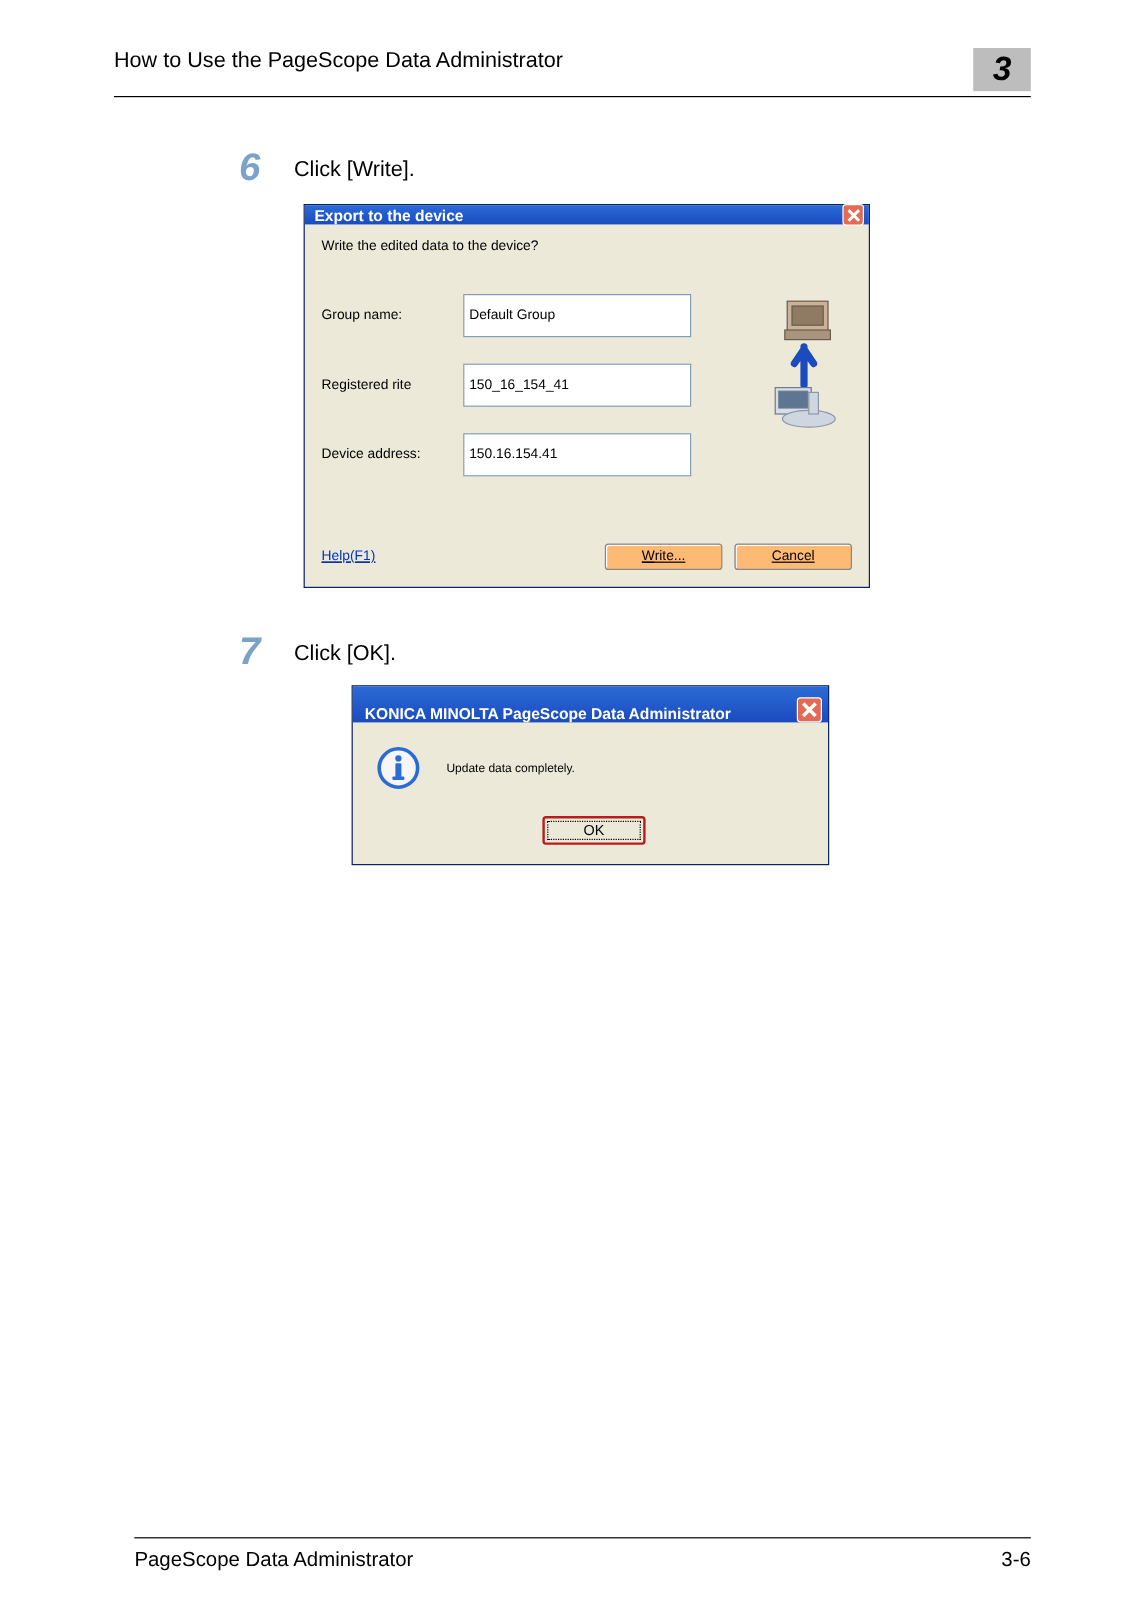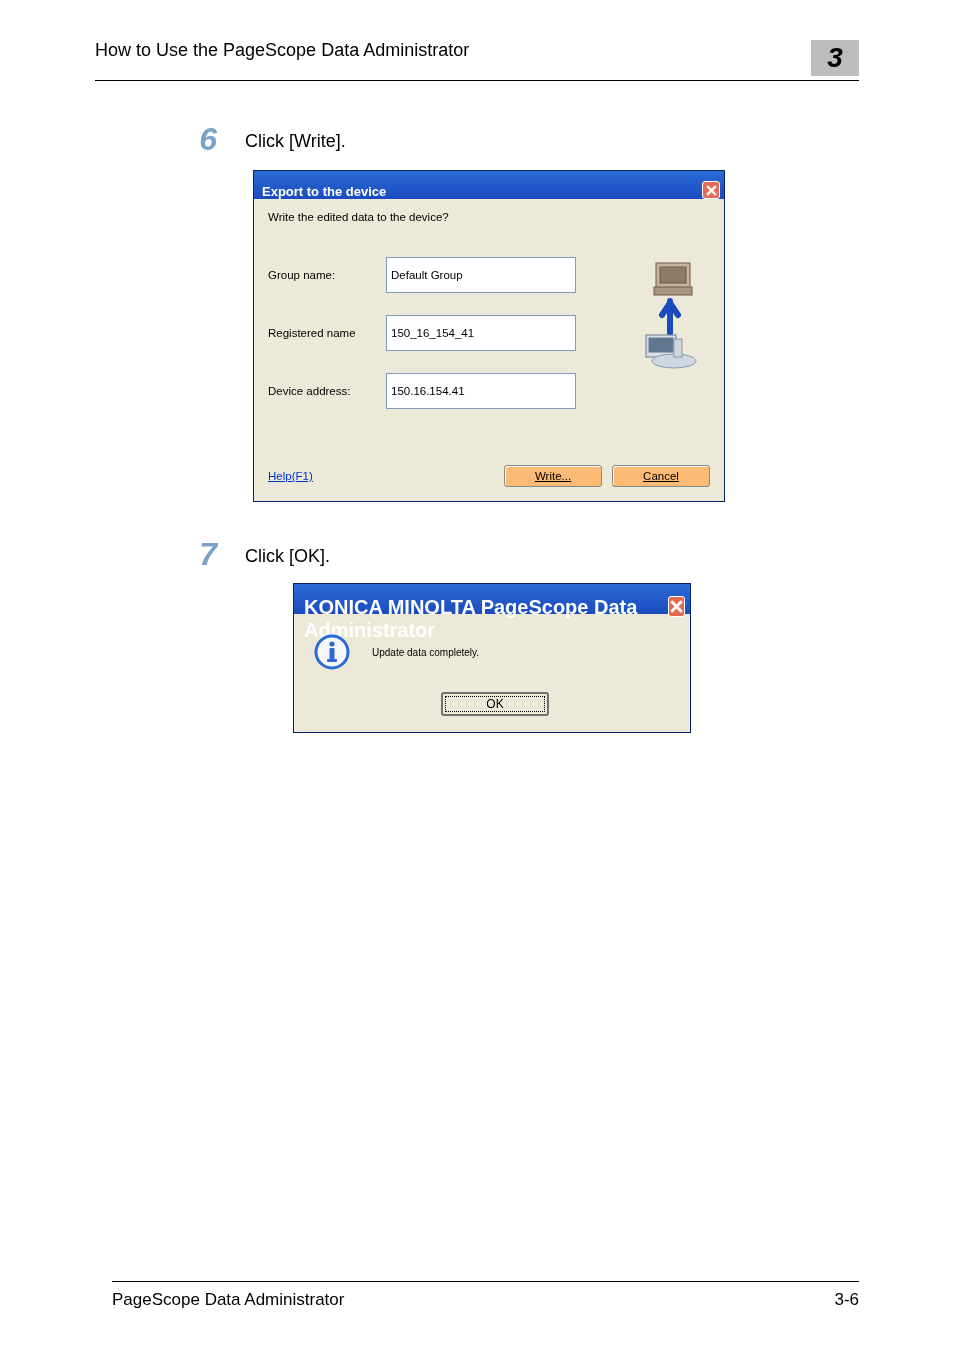--- a/index.html
+++ b/index.html
@@ -70,23 +70,23 @@
     width: 472px;
     margin-left: 158px;
     margin-top: 12px;
     border: 1px solid #0a246a;
     background: #ece9d8;
     font-family: Tahoma, Arial, sans-serif;
     font-size: 12px;
   }
   .titlebar1 {
     background: linear-gradient(to bottom, #2b6bd6, #1b4bbf);
-    height: 28px;
-    display: flex;
-    align-items: flex-end;
+    height: 16px;
+    display: flex;
+    align-items: center;
     justify-content: space-between;
     padding: 0 4px 0 8px;
     color: #fff;
     font-weight: bold;
     font-size: 13px;
   }
   .closebtn {
     width: 18px;
     height: 18px;
     background: #e46a54;
@@ -163,26 +163,26 @@
     margin-left: 198px;
     margin-top: 10px;
     border: 1px solid #0a246a;
     background: #ece9d8;
     font-family: Tahoma, Arial, sans-serif;
   }
   .titlebar2 {
     background: linear-gradient(to bottom, #2b6bd6, #1b4bbf);
     height: 30px;
     display: flex;
-    align-items: flex-start;
+    align-items: flex-end;
     justify-content: space-between;
-    padding: 12px 5px 0 10px;
+    padding: 0 5px 0 10px;
     color: #fff;
     font-weight: bold;
-    font-size: 20px;
+    font-size: 13px;
   }
   .closebtn2 {
     width: 21px;
     height: 21px;
     background: #e46a54;
     border: 1.5px solid #fff;
     border-radius: 3px;
     display: flex;
     align-items: center;
     justify-content: center;
@@ -200,25 +200,25 @@
     width: 36px;
     height: 36px;
     margin-right: 22px;
   }
   .msg-text {
     font-size: 10px;
     color: #000;
   }
   .okbtn {
     display: block;
-    width: 108px;
+    width: 86px;
     height: 24px;
     margin: 0 auto;
     background: #ece9d8;
-    border: 2px solid #737373;
+    border: 2px solid #b91c1c;
     outline: 1px dotted #000;
     outline-offset: -5px;
     border-radius: 3px;
     font-size: 12px;
     font-family: Tahoma, Arial, sans-serif;
   }
 
   .footer {
     position: absolute;
     bottom: 42px;
@@ -258,21 +258,21 @@
     </div>
     <div class="dialog1-body">
       <div class="prompt">Write the edited data to the device?</div>
 
       <div class="field-row">
         <div class="field-label">Group name:</div>
         <input class="field-input" value="Default Group" style="">
       </div>
 
       <div class="field-row">
-        <div class="field-label">Registered name</div>
+        <div class="field-label">Registered rite</div>
         <input class="field-input" value="150_16_154_41" style="">
       </div>
 
       <div class="field-row">
         <div class="field-label">Device address:</div>
         <input class="field-input" value="150.16.154.41" style="">
       </div>
 
       <div class="device-graphic">
         <svg viewBox="0 0 66 110">

